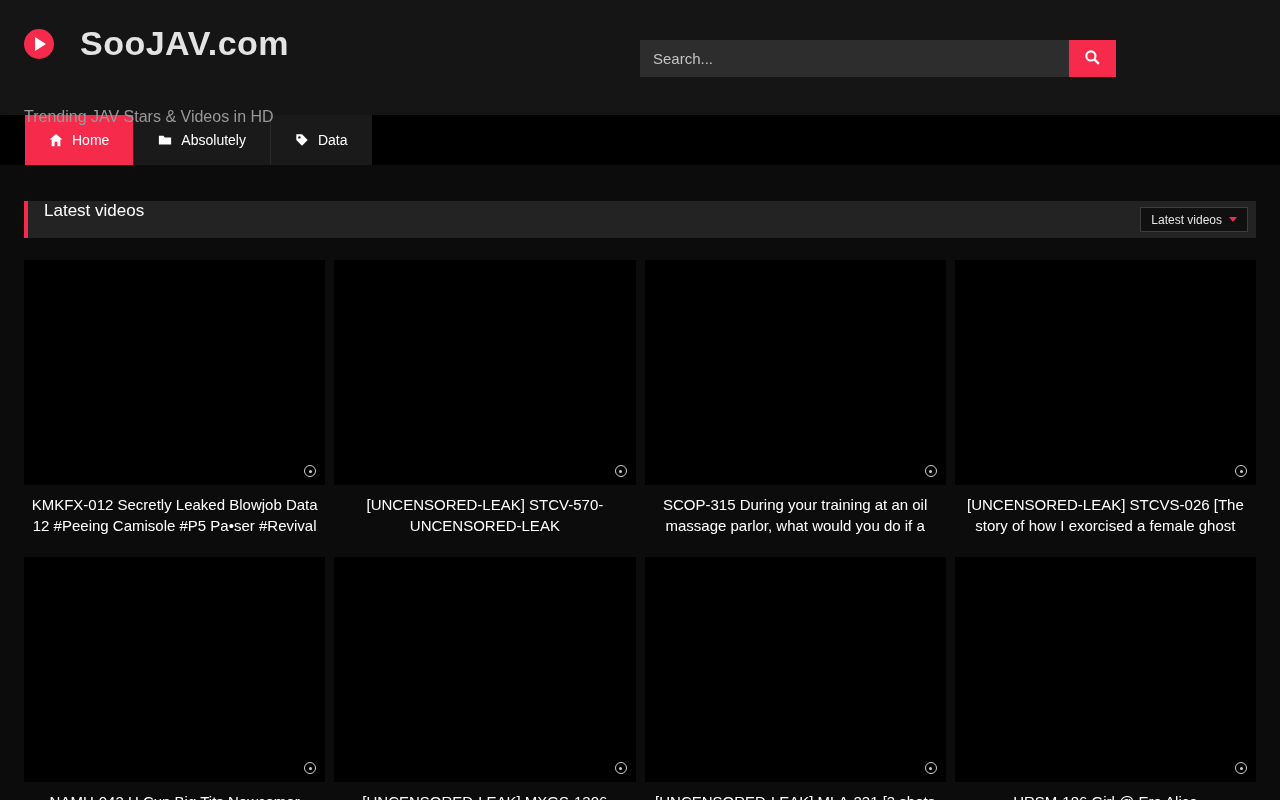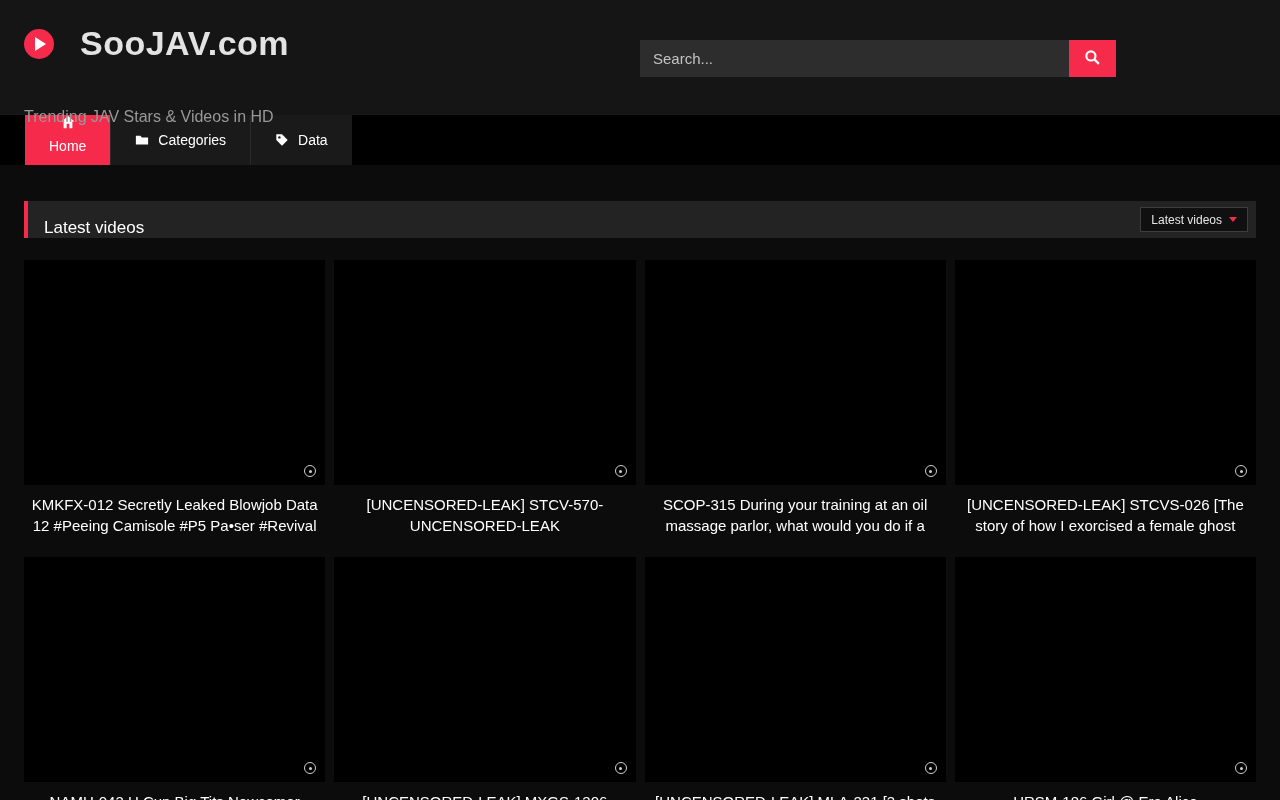--- a/index.html
+++ b/index.html
@@ -93,32 +93,32 @@
     gap: 9px;
     padding: 0 24px;
     background: #1a1a1a;
     color: #ffffff;
     font-size: 14px;
     cursor: pointer;
     border-left: 1px solid #2a2a2a;
     text-decoration: none;
   }
   .nav-item:first-child { border-left: none; }
-  .nav-item.active { background: #f62b4b; border-left: none; flex-direction: column; }
+  .nav-item.active { background: #f62b4b; border-left: none; }
   .nav-icon { display: flex; align-items: center; }
   .nav-icon svg { display: block; }
 
   
   .section-bar {
     margin: 36px 24px 0 24px;
     height: 37px;
     background: #232323;
     border-left: 4px solid #f62b4b;
     display: flex;
-    align-items: flex-end;
+    align-items: flex-start;
     position: relative;
   }
   .section-title {
     margin-left: 16px;
     font-size: 17px;
     color: #ffffff;
   }
   .sort-dropdown {
     position: absolute;
     right: 8px; top: 6px;
@@ -210,21 +210,21 @@
       </svg>
     </span>
     <span>Home</span>
   </a>
   <a class="nav-item">
     <span class="nav-icon">
       <svg width="14" height="14" viewBox="0 0 16 16" fill="#ffffff">
         <path d="M1 3 h5.2 l1.6 2 H15 v8 H1 Z"></path>
       </svg>
     </span>
-    <span>Categories</span>
+    <span>Absolutely</span>
   </a>
   <a class="nav-item">
     <span class="nav-icon">
       <svg width="14" height="14" viewBox="0 0 16 16" fill="#ffffff">
         <path d="M1.5 1.5 H8 L14.5 8 L8 14.5 L1.5 8 Z"></path>
         <circle cx="5" cy="5" r="1.4" fill="#1a1a1a"></circle>
       </svg>
     </span>
     <span>Data</span>
   </a>

